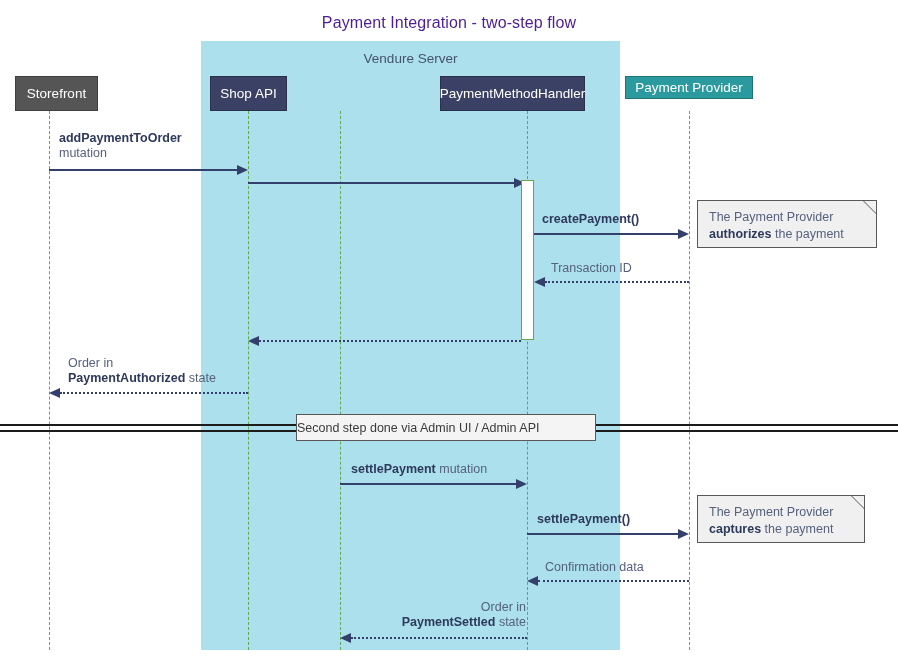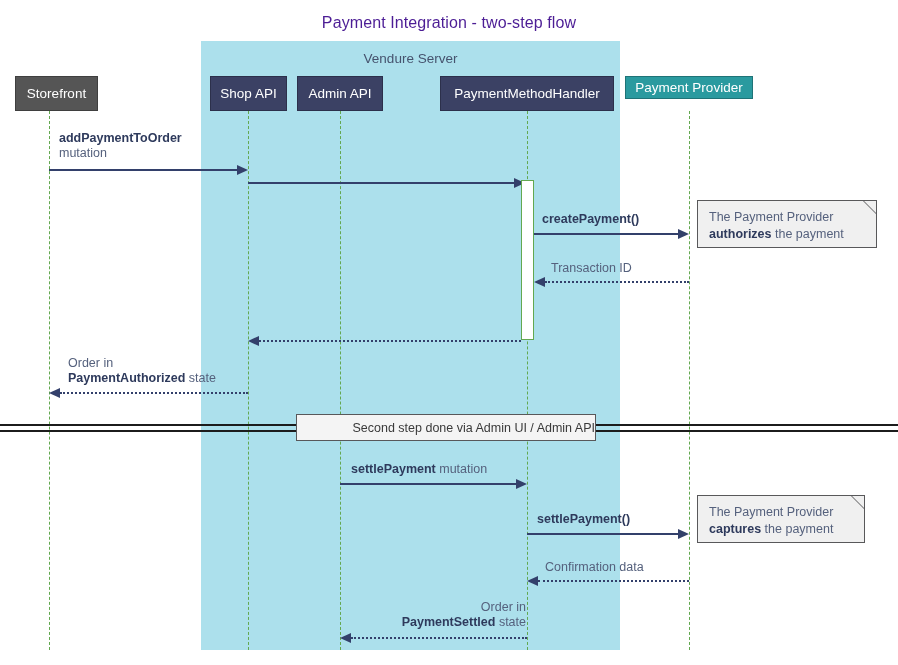--- a/index.html
+++ b/index.html
@@ -124,21 +124,21 @@
     height:0;
     border-top:2px solid #1c1c1c;
   }
   .divider-box{
     position:absolute;
     background:#f4f4f4;
     border:1px solid #58585a;
     box-sizing:border-box;
     display:flex;
     align-items:center;
-    justify-content:flex-end;
+    justify-content:flex-start;
     font-size:12.5px;
     color:#3a3a3a;
     white-space:nowrap;
   }
 </style>
 </head>
 <body>
 
 <div id="stage">
 
@@ -154,25 +154,22 @@
   <div class="lifeline" style="left:689px;top:111px;height:539px;"></div>
 
   <div class="participant" style="left:8px;top:76px;width:83px;height:35px;background:#555555;margin-left:7px;">
     <span>Storefront</span>
   </div>
 
   <div class="participant" style="left:210px;top:76px;width:77px;height:35px;background:#3b4164;">
     <span>Shop API</span>
   </div>
 
-  <div class="participant" style="left:297px;top:76px;width:86px;height:35px;background:#3b4164;">
-    <span>Admin API</span>
-  </div>
-
-  <div class="participant" style="left:440px;top:76px;width:174px;height:35px;background:#3b4164;">
+
+  <div class="participant" style="left:440px;top:76px;width:145px;height:35px;background:#3b4164;">
     <span>PaymentMethodHandler</span>
   </div>
 
   <div class="participant" style="left:625px;top:76px;width:128px;height:23px;background:#2a9a9f;">
     <span>Payment Provider</span>
   </div>
 
   <div class="msg-label" style="left:59px;top:131px;">
     <b>addPaymentToOrder</b><br>
     <span>mutation</span>

